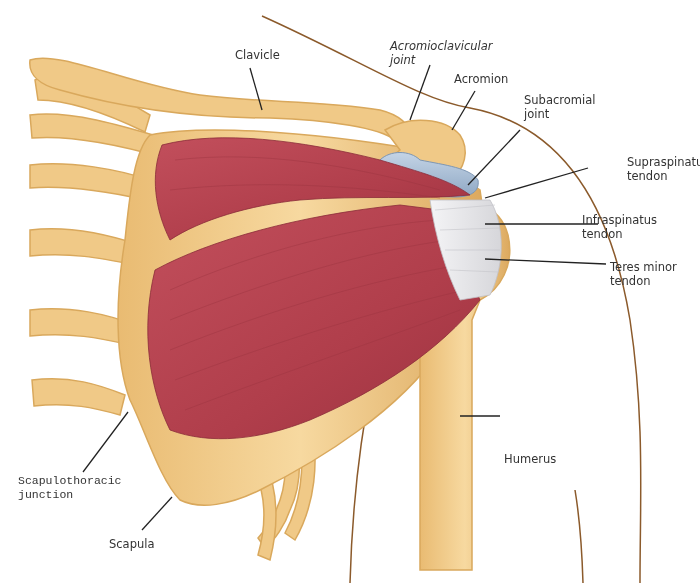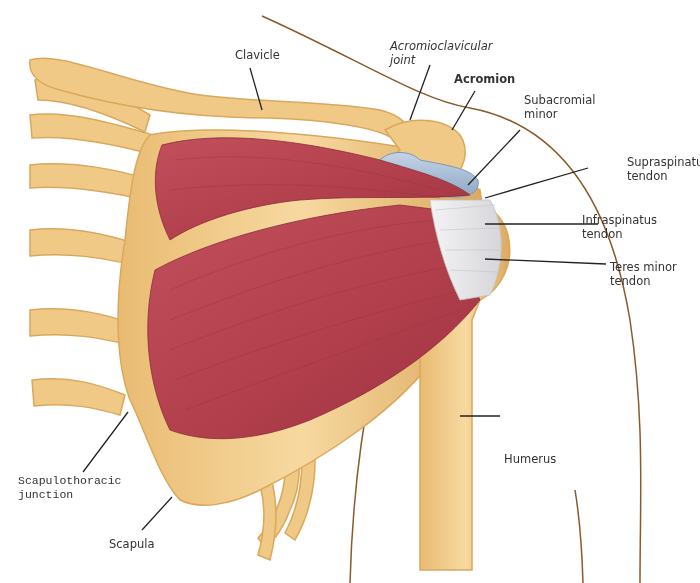--- a/index.html
+++ b/index.html
@@ -89,23 +89,23 @@
     <line x1="606" y1="264" x2="485" y2="259"></line>
     <line x1="500" y1="416" x2="460" y2="416"></line>
     <line x1="83" y1="472" x2="128" y2="412"></line>
     <line x1="142" y1="530" x2="172" y2="497"></line>
   </g>
 </svg>
 
 <div class="label" style="left:216px;top:48px;margin-left:19px;">Clavicle</div>
 <div class="label" style="left:390px;top:39px;font-style:italic;">Acromioclavicular
 joint</div>
-<div class="label" style="left:454px;top:72px;font-weight:bold;">Acromion</div>
+<div class="label" style="left:454px;top:72px;">Acromion</div>
 <div class="label" style="left:524px;top:93px;">Subacromial
-minor</div>
+joint</div>
 <div class="label" style="left:627px;top:155px;">Supraspinatus
 tendon</div>
 <div class="label" style="left:582px;top:213px;">Infraspinatus
 tendon</div>
 <div class="label" style="left:610px;top:260px;">Teres minor
 tendon</div>
 <div class="label" style="left:504px;top:410px;margin-top:42px;">Humerus</div>
 <div class="label" style="left:18px;top:474px;font-family:Liberation Mono, monospace;">Scapulothoracic
 junction</div>
 <div class="label" style="left:109px;top:537px;">Scapula</div>

